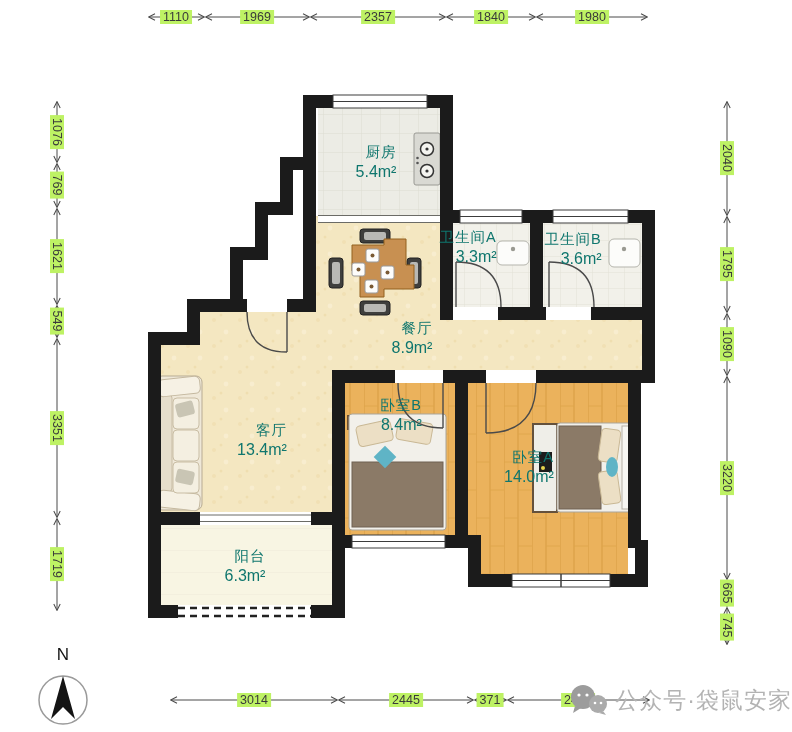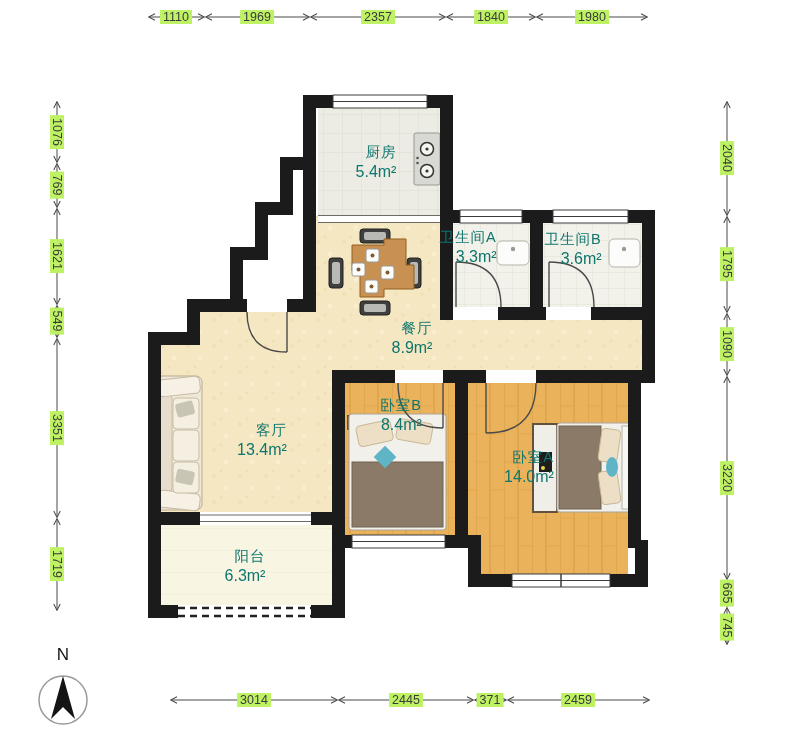--- a/index.html
+++ b/index.html
@@ -304,14 +304,27 @@
   <span class="dim v" style="left:727px;top:593px">665</span>
   <span class="dim v" style="left:727px;top:627px">745</span>
 
   <span class="dim" style="left:254px;top:700px">3014</span>
   <span class="dim" style="left:406px;top:700px">2445</span>
   <span class="dim" style="left:490px;top:700px">371</span>
   <span class="dim" style="left:578px;top:700px">2459</span>
 
   <span class="north-label" style="left:63px;top:655px">N</span>
 
+  <div class="watermark">
+    <svg width="40" height="32" viewBox="0 0 40 32">
+      <circle cx="15" cy="13" r="12" fill="#9c9c9c"></circle>
+      <path d="M7,22 L5,29 L13,24 Z" fill="#9c9c9c"></path>
+      <circle cx="30" cy="20" r="9" fill="#ababab"></circle>
+      <path d="M35,27 L38,31 L31,29 Z" fill="#ababab"></path>
+      <circle cx="11" cy="11" r="1.6" fill="#ffffff"></circle>
+      <circle cx="19" cy="11" r="1.6" fill="#ffffff"></circle>
+      <circle cx="27" cy="19" r="1.3" fill="#ffffff"></circle>
+      <circle cx="33" cy="19" r="1.3" fill="#ffffff"></circle>
+    </svg>
+    <span>公众号·袋鼠安家</span>
+  </div>
 
 </div>
 
 </body></html>

